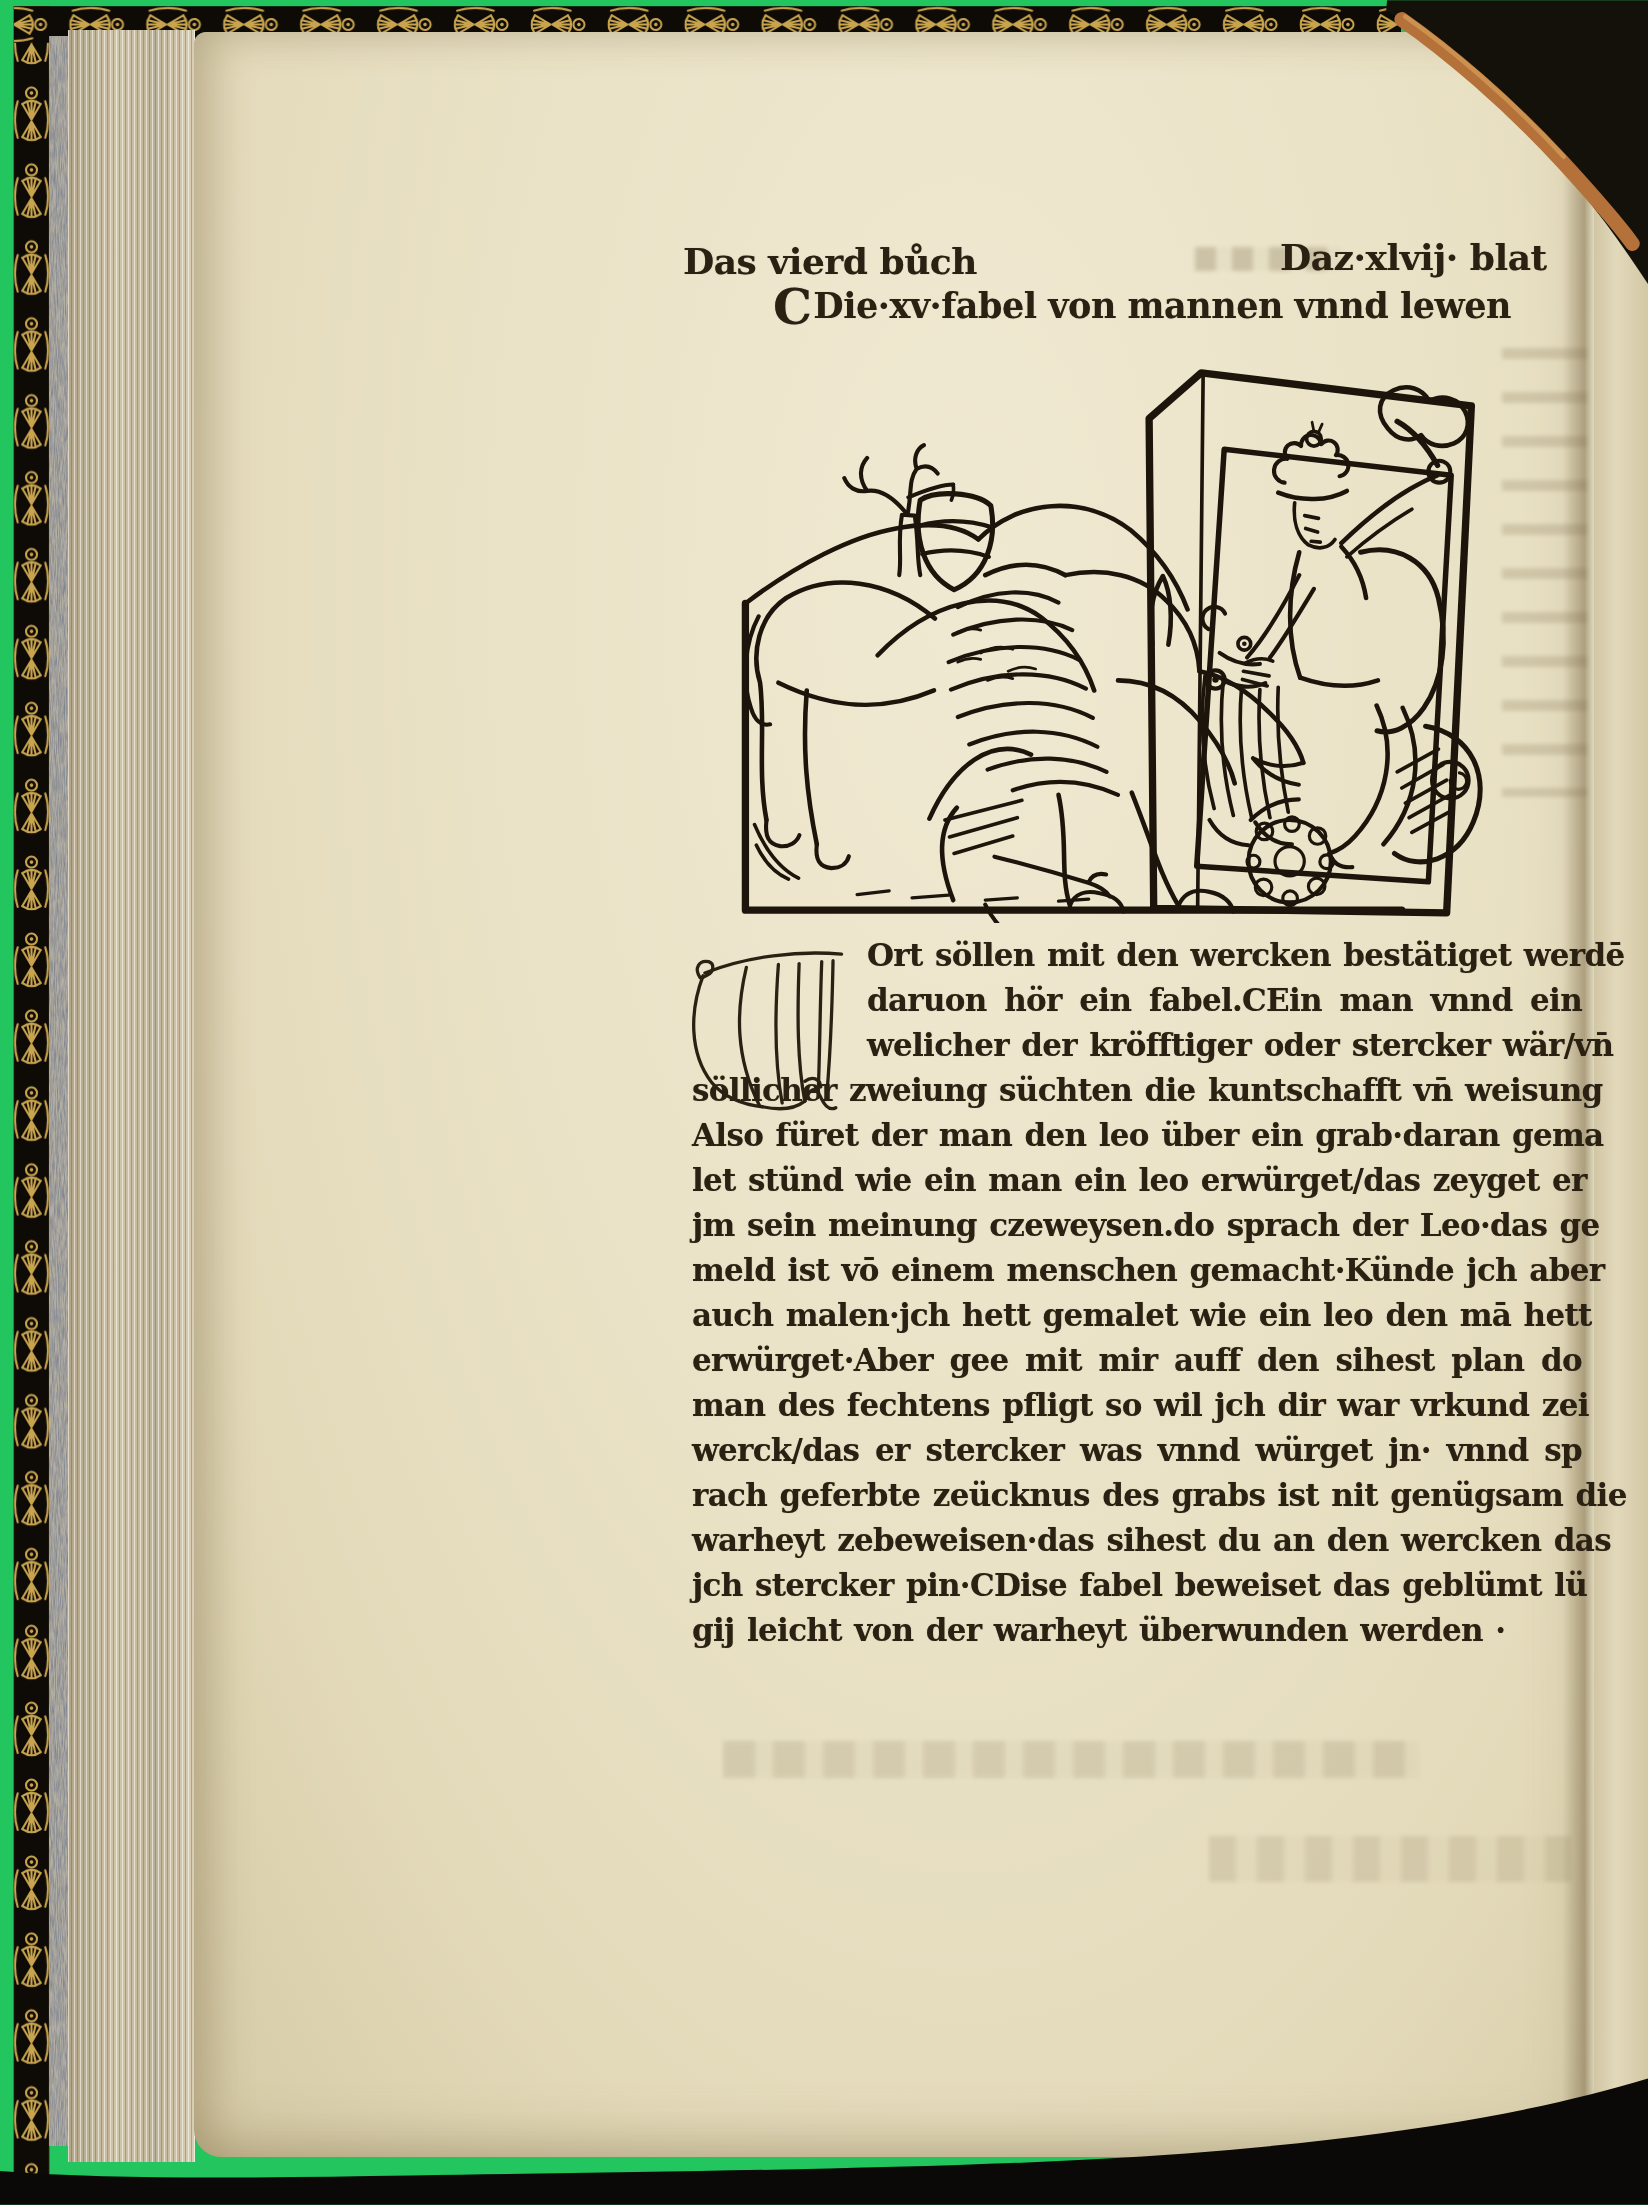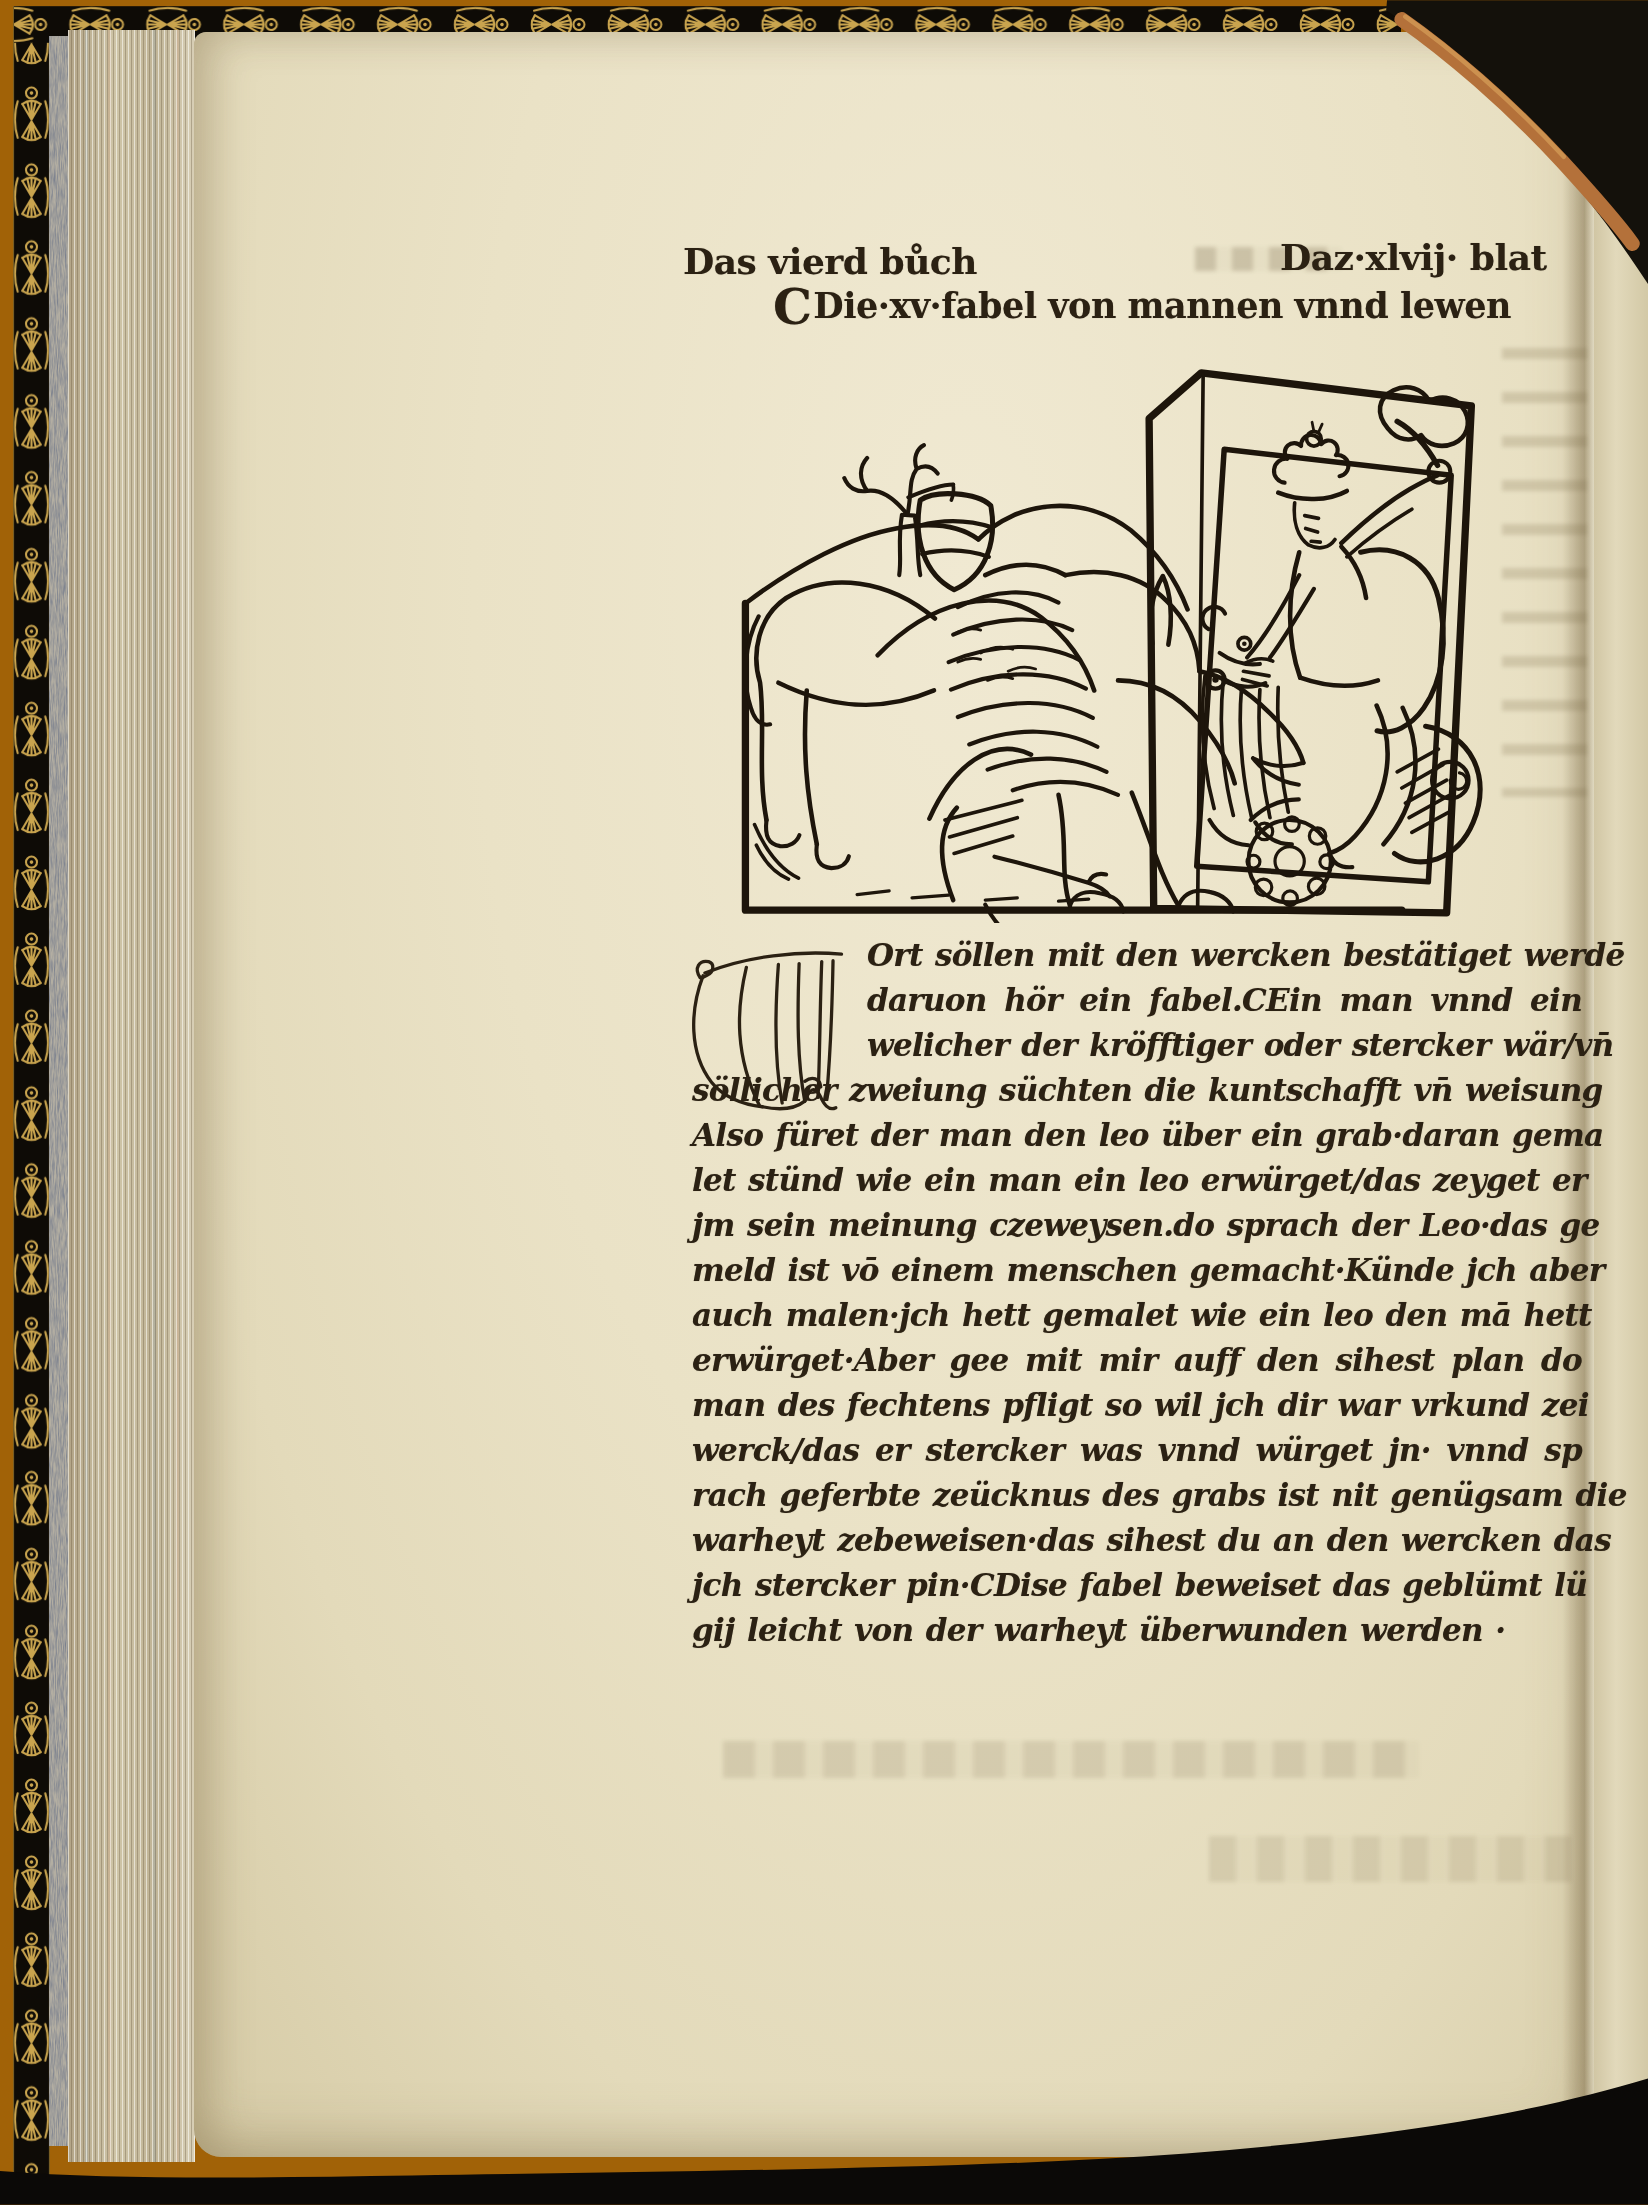--- a/index.html
+++ b/index.html
@@ -1,16 +1,16 @@
 <!DOCTYPE html>
 <html style="font-size:7.3px"><head>
 <meta charset="utf-8">
 <style>
   html,body{margin:0;padding:0;background:#090705;}
-  #stage{position:relative;width:1648px;height:2205px;background:#a16207;overflow:hidden;
+  #stage{position:relative;width:1648px;height:2205px;background:#22c55e;overflow:hidden;
          font-family:"DejaVu Serif","Liberation Serif",serif;}
   .abs{position:absolute;}
   
   #page-edges{left:68px;top:30px;width:127px;height:2132px;
     background-color:#c6bb9f;
     background-image:
       repeating-linear-gradient(90deg, rgba(255,255,252,.55) 0 0.9px, rgba(255,255,252,0) 0.9px 3.2px, rgba(92,76,50,.32) 3.2px 4.1px, rgba(92,76,50,0) 4.1px 6px),
       repeating-linear-gradient(90deg, rgba(150,170,180,0) 0 17.4px, rgba(150,170,180,.28) 17.4px 20px, rgba(150,170,180,0) 20px 40px, rgba(186,118,78,.18) 40px 43px, rgba(186,118,78,0) 43px 68px),
       linear-gradient(90deg,#b2a487,#cfc5a8 38%,#c0b496 68%,#d8cfb6);
   }
@@ -23,21 +23,21 @@
     background:linear-gradient(90deg,#cdc29f,#e2d9bb 45%,#d2c8a5);}
   #crease{left:1562px;top:41px;width:32px;height:2088px;
     background:linear-gradient(90deg, rgba(0,0,0,0), rgba(95,75,40,.34) 70%, rgba(255,255,245,.35));}
   
   .ink{color:#2b2113;text-shadow:0 0 0.9px rgba(43,33,19,.35);}
   #hdr-left{left:683px;top:240px;font-size:36px;font-weight:700;letter-spacing:-0.5px;}
   #hdr-right{left:1272px;top:236px;font-size:36px;font-weight:700;letter-spacing:-0.5px;margin-left:8px;}
   #title{left:773px;top:285px;font-size:35px;font-weight:700;letter-spacing:-0.5px;white-space:nowrap;}
   #title .capit{font-size:49px;font-weight:900;line-height:0;vertical-align:-6.4px;margin-right:1.8px;}
   #body-block{left:692px;top:933px;width:890px;font-size:31px;font-weight:700;
-    letter-spacing:-0.7px;word-spacing:2.3px;line-height:45px;font-style:italic;}
+    letter-spacing:-0.7px;word-spacing:2.3px;line-height:45px;}
   .line{height:45px;text-align:justify;text-align-last:justify;white-space:nowrap;}
   .line.indent{padding-left:175px;}
   .line.last{text-align-last:left;}
   
   .ghost{filter:blur(2.3px);opacity:.8;}
   #ghost-right{left:1502px;top:348px;width:85px;height:449px;
     background:repeating-linear-gradient(180deg, rgba(112,96,64,.26) 0 11px, rgba(112,96,64,0) 11px 44px);}
   #ghost-under{left:723px;top:1741px;width:696px;height:37px;
     background:repeating-linear-gradient(90deg, rgba(112,96,64,.20) 0 32px, rgba(112,96,64,.05) 32px 50px);}
   #ghost-lower{left:1209px;top:1836px;width:362px;height:46px;

